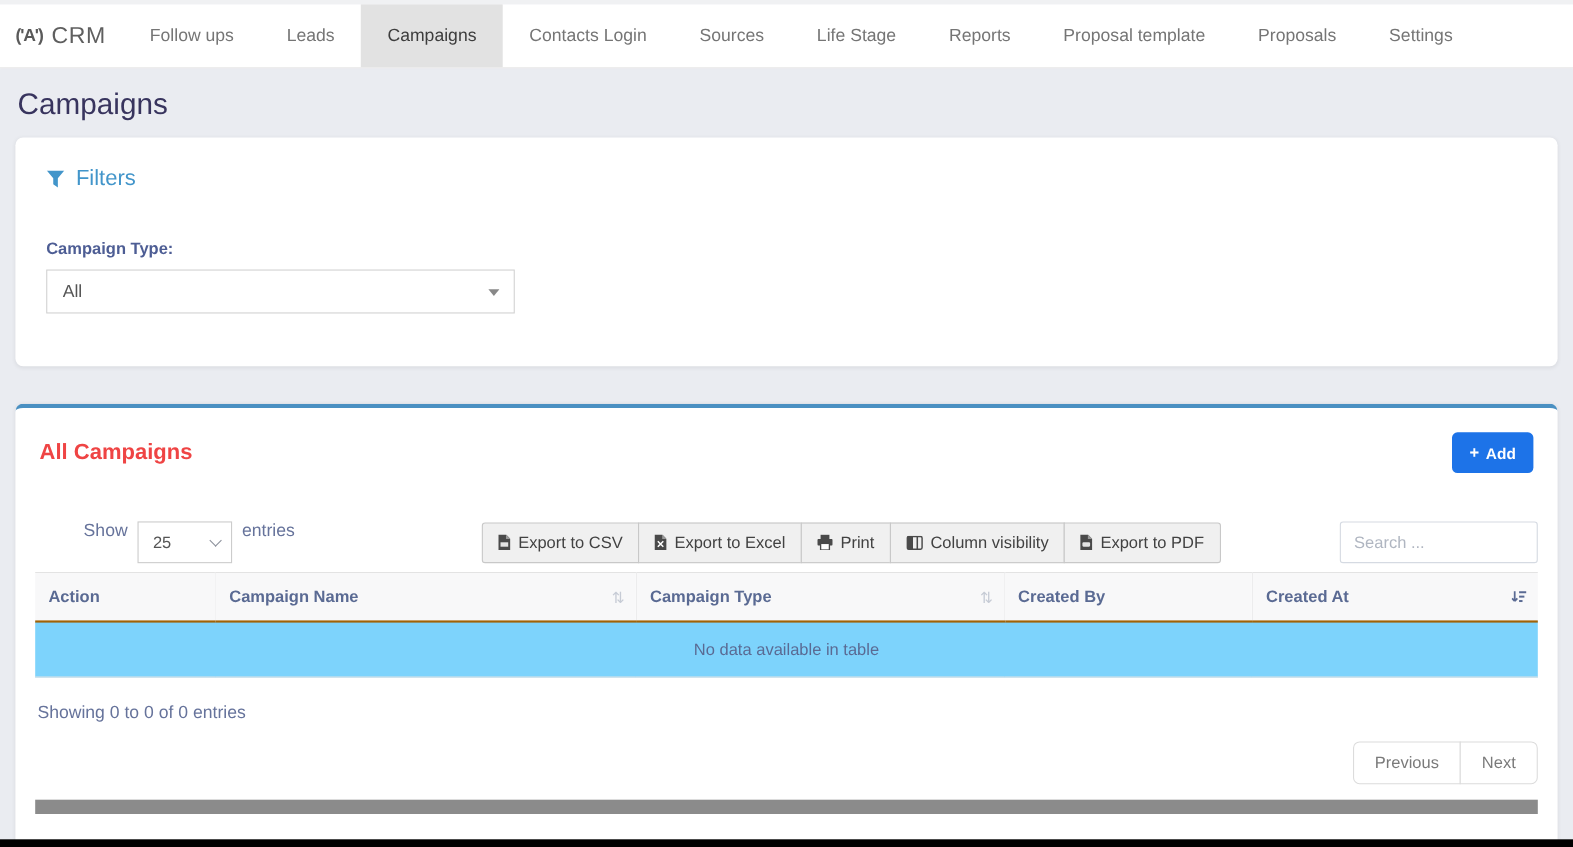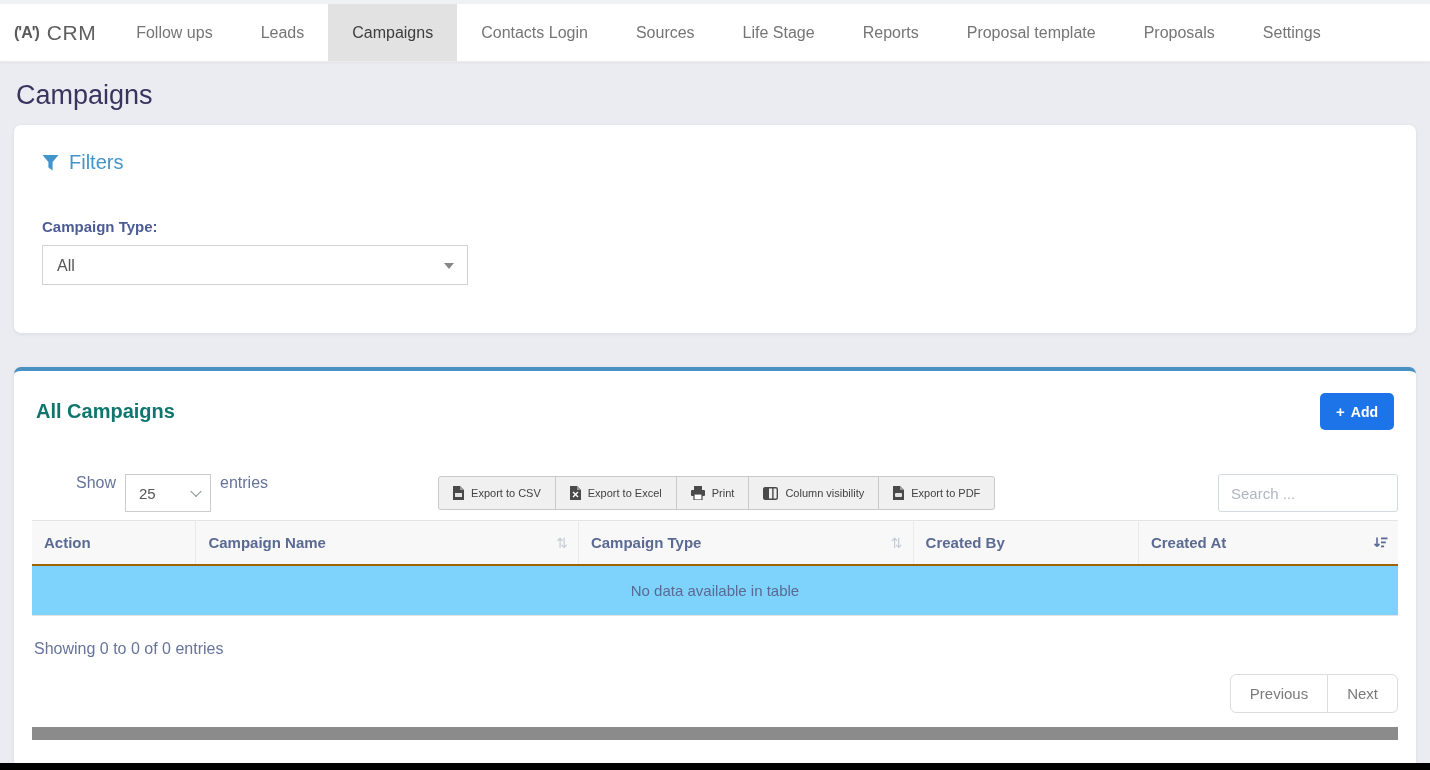--- a/index.html
+++ b/index.html
@@ -54,21 +54,21 @@
     width:0; height:0; border-left:5px solid transparent; border-right:5px solid transparent;
     border-top:6px solid #888;
   }
 
   
   .campaigns-card {
     margin-top:34px; border-top:4px solid #4a90c2; border-radius:7px 7px 0 0;
     padding:22px 18px 0; height:420px;
   }
   .card-header-row { display:flex; align-items:center; justify-content:space-between; padding:0 4px; }
-  .card-title { font-size:20px; font-weight:600; color:#0f766e; }
+  .card-title { font-size:20px; font-weight:600; color:#ef4444; }
   .add-btn {
     background:#1d73e8; color:#fff; border:none; border-radius:5px;
     font-family:inherit; font-size:14px; font-weight:600; padding:10px 16px;
     display:flex; align-items:center; gap:6px; cursor:pointer;
   }
   .add-btn .plus { font-size:15px; font-weight:700; }
 
   
   .controls-row { margin-top:44px; display:flex; align-items:center; }
   .show-group { display:flex; align-items:flex-start; gap:9px; color:#66739b; font-size:16px;margin-left:44px; }
@@ -80,21 +80,21 @@
   }
   .chev {
     position:absolute; right:11px; top:50%; width:8px; height:8px; pointer-events:none;
     border-right:1.6px solid #8a8f9a; border-bottom:1.6px solid #8a8f9a;
     transform:translateY(-70%) rotate(45deg);
   }
   .export-group { display:flex; margin:0 auto 0 170px; }
   .export-btn {
     display:flex; align-items:center; gap:7px; background:#f0f0f0;
     border:1px solid #c8c8c8; margin-left:-1px; padding:9px 14px;
-    font-family:inherit; font-size:11px; color:#424242; cursor:pointer; white-space:nowrap;
+    font-family:inherit; font-size:15px; color:#424242; cursor:pointer; white-space:nowrap;
   }
   .export-btn:first-child { border-radius:3px 0 0 3px; margin-left:0; }
   .export-btn:last-child { border-radius:0 3px 3px 0; }
   .export-btn svg { display:block; }
   .search-input {
     margin-left:auto; width:180px; height:38px; border:1px solid #d5dae2; border-radius:3px;
     font-family:inherit; font-size:15px; color:#555; padding:0 12px; background:#fff;
   }
   .search-input::placeholder { color:#b0b6c1; }
 

